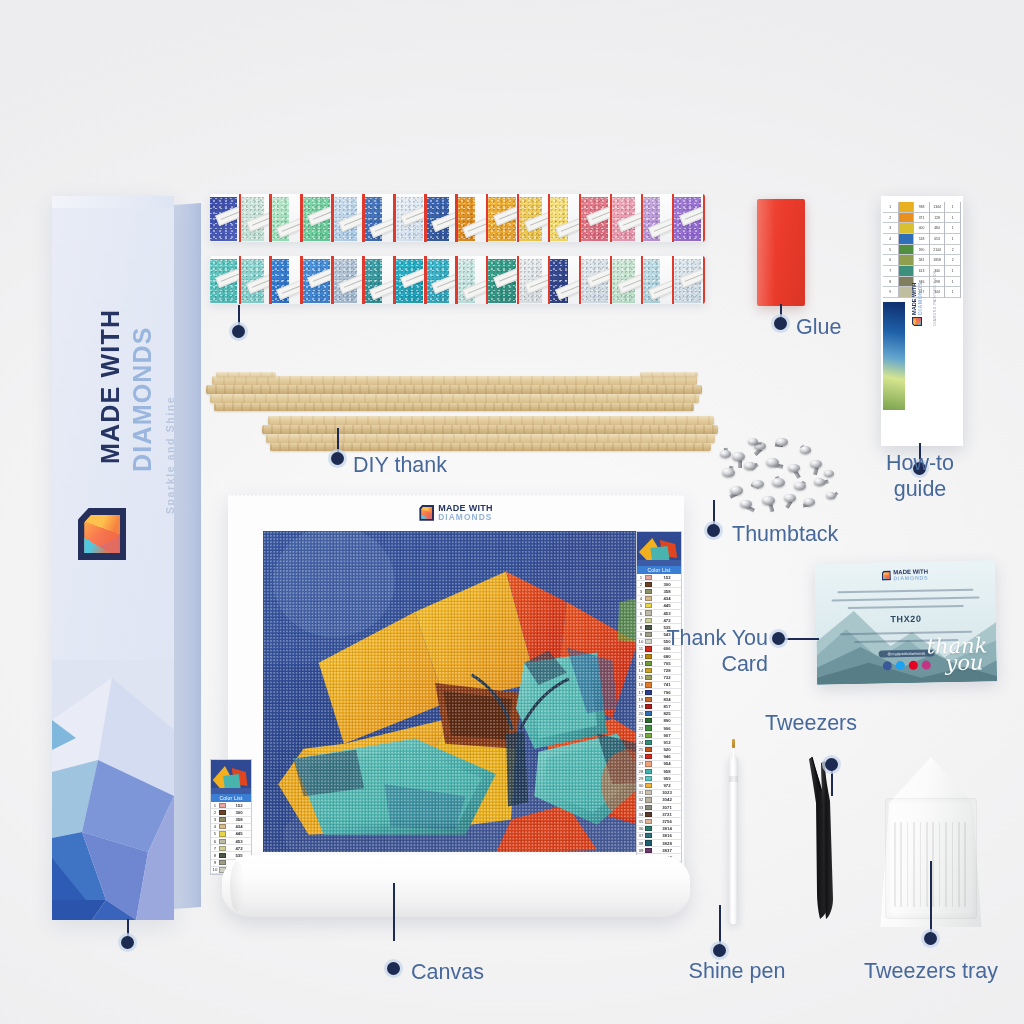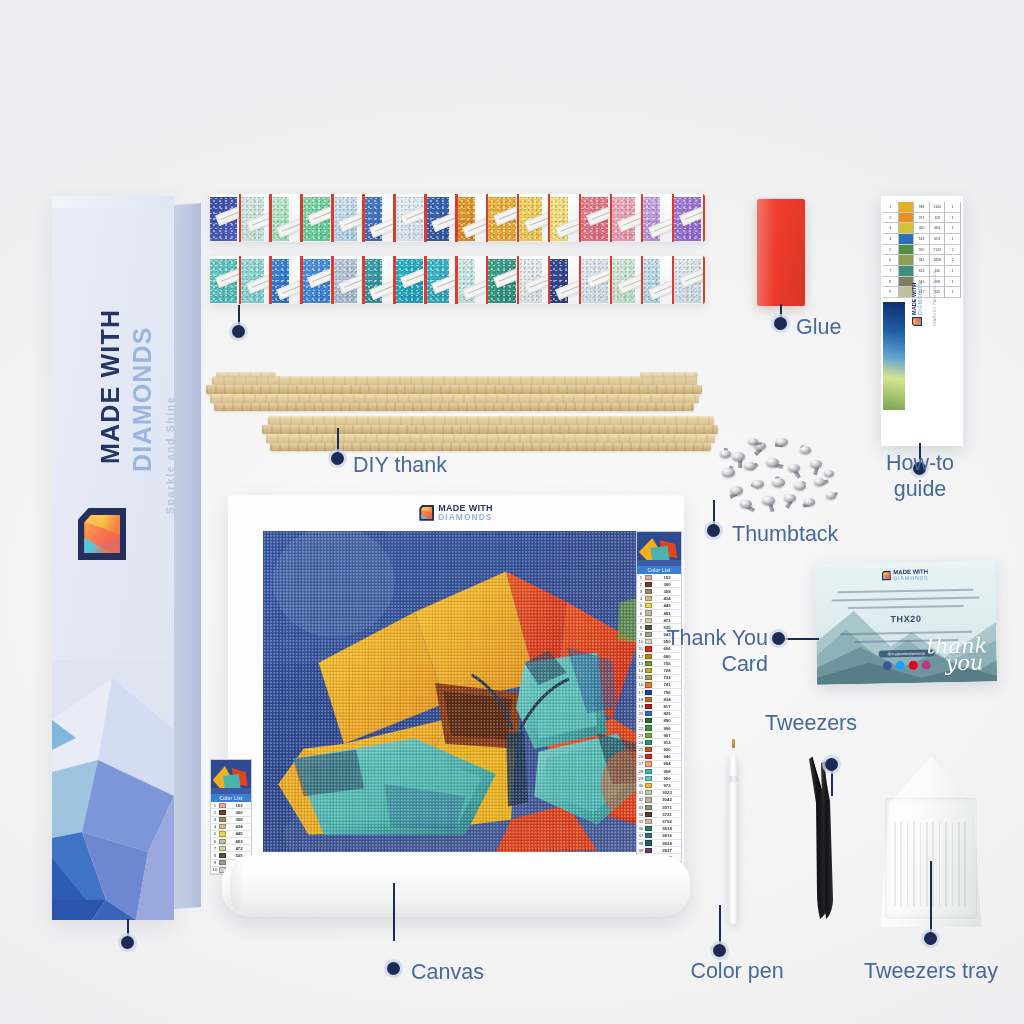--- a/index.html
+++ b/index.html
@@ -1253,21 +1253,21 @@
 Card</div>
 
   <div id="pen">
     <div class="pen-body"></div>
     <div class="pen-grip"></div>
     <div class="pen-cone"></div>
     <div class="pen-tip"></div>
   </div>
   <div class="lead v" style="left:719px; top:905px; height:42px;"></div>
   <div class="dot" style="left:713px; top:944px;"></div>
-  <div class="label" style="left:672px; top:958px; width:130px; text-align:center;">Color pen</div>
+  <div class="label" style="left:672px; top:958px; width:130px; text-align:center;">Shine pen</div>
 
   <div id="tweez">
     <svg viewBox="0 0 42 172" preserveAspectRatio="none">
       <defs>
         <linearGradient id="twG" x1="0" y1="0" x2="1" y2="0">
           <stop offset="0%" stop-color="#3a3a3d"></stop>
           <stop offset="42%" stop-color="#131315"></stop>
           <stop offset="100%" stop-color="#2b2b2e"></stop>
         </linearGradient>
       </defs>

